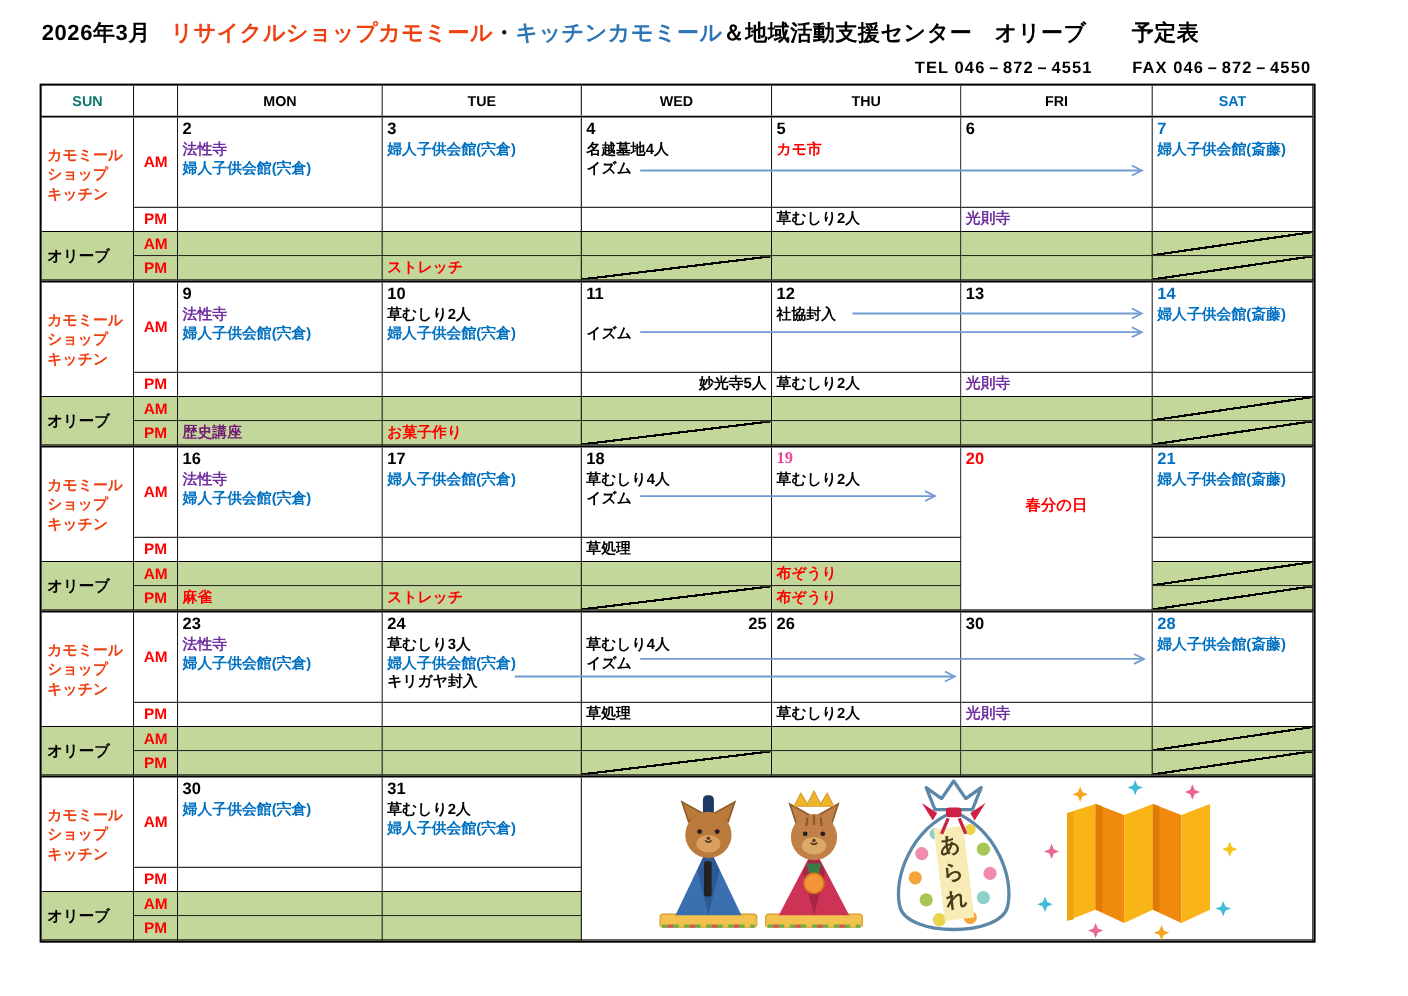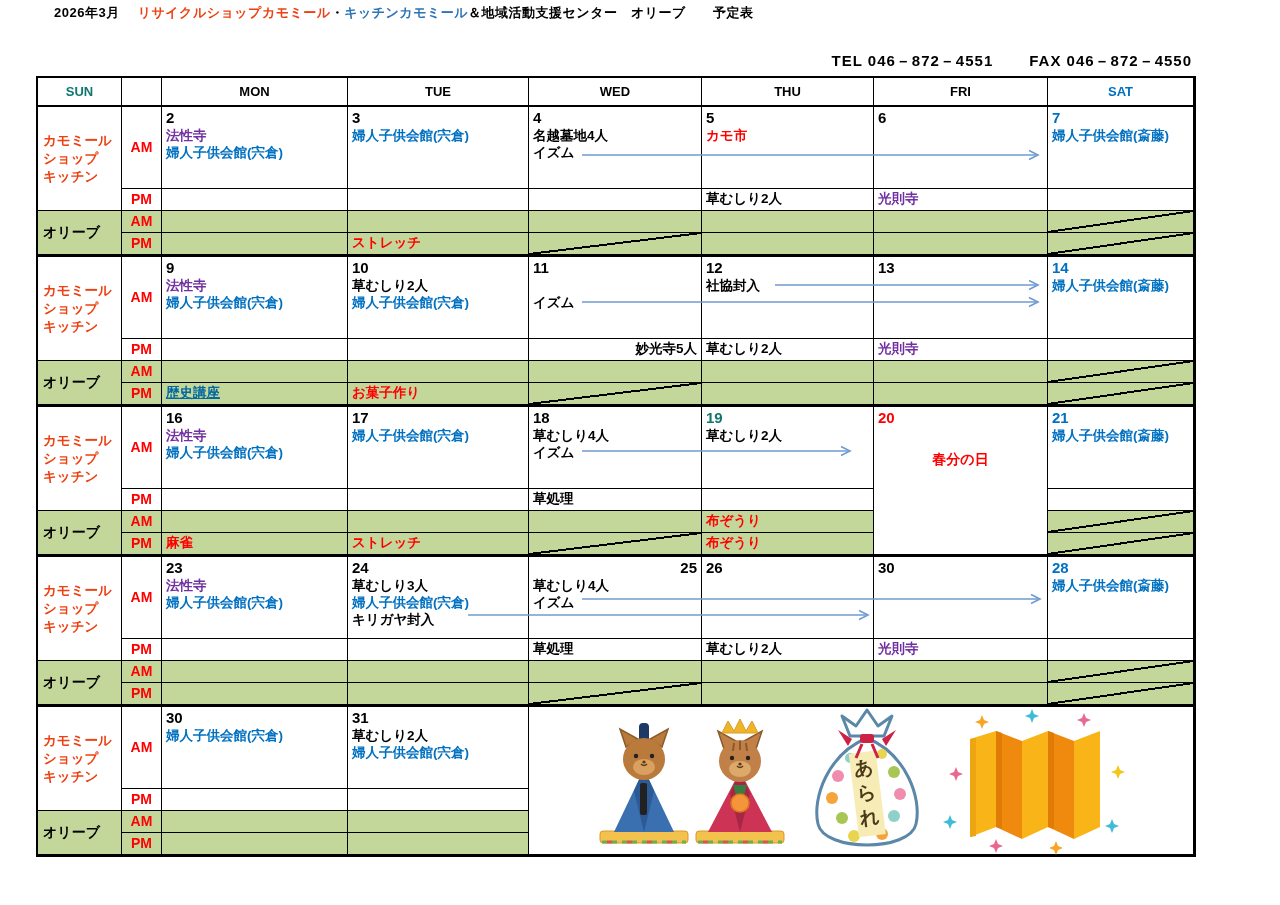--- a/index.html
+++ b/index.html
@@ -1,21 +1,21 @@
 <!DOCTYPE html>
 <html><head>
 <meta charset="utf-8">
 <style>
   html,body{margin:0;padding:0;}
   body{
     width:1280px;height:905px;background:#ffffff;position:relative;overflow:hidden;
     font-family:"Liberation Sans","DejaVu Sans",sans-serif;font-weight:bold;color:#000;
   }
   
-  .title{position:absolute;left:38px;top:4px;font-size:13px;letter-spacing:.5px;white-space:nowrap;margin-left:16px;}
+  .title{position:absolute;left:38px;top:16px;font-size:20px;letter-spacing:.5px;white-space:nowrap;}
   .t-orange{color:#ee4111;}
   .t-blue{color:#2e75b6;}
   .contact{position:absolute;top:52px;right:88px;font-size:15px;letter-spacing:1px;white-space:nowrap;}
   .contact .gap{display:inline-block;width:36px;}
   
   #calendar{position:absolute;left:36px;top:76px;border:2px solid #000;background:#fff;}
   .grid{display:grid;grid-template-columns:84px 40px 186px 181px 173px 172px 174px 146px;}
   .week{grid-template-rows:82px 22px 22px 22px;border-top:2px solid #000;}
   .hc{height:27px;display:flex;align-items:center;justify-content:center;font-size:13px;
       border-right:1px solid #000;background:#fff;}
@@ -131,21 +131,21 @@
       <div class="c ampm green" style="grid-area: 3 / 2;">AM</div>
       <div class="c ampm green" style="grid-area: 4 / 2;">PM</div>
       <div class="c daycell" style="grid-area: 1 / 3;">
         <div class="date" style="color: rgb(0, 0, 0);">9</div>
         <div class="ev" style="color: rgb(112, 48, 160);">法性寺</div>
         <div class="ev" style="color: rgb(0, 112, 192);">婦人子供会館(宍倉)</div>
       </div>
       <div class="c pmcell" style="grid-area: 2 / 3;"></div>
       <div class="c pmcell green" style="grid-area: 3 / 3;"></div>
       <div class="c pmcell green" style="grid-area: 4 / 3;">
-        <div class="ev" style="color: #0369a1; text-decoration: underline;">歴史講座</div>
+        <div class="ev" style="color: #701a75;">歴史講座</div>
       </div>
       <div class="c daycell" style="grid-area: 1 / 4;">
         <div class="date" style="color: rgb(0, 0, 0);">10</div>
         <div class="ev" style="color: rgb(0, 0, 0);">草むしり2人</div>
         <div class="ev" style="color: rgb(0, 112, 192);">婦人子供会館(宍倉)</div>
       </div>
       <div class="c pmcell" style="grid-area: 2 / 4;"></div>
       <div class="c pmcell green" style="grid-area: 3 / 4;"></div>
       <div class="c pmcell green" style="grid-area: 4 / 4;">
         <div class="ev" style="color: rgb(255, 0, 0);">お菓子作り</div>
@@ -219,21 +219,21 @@
         <div class="date" style="color: rgb(0, 0, 0);">18</div>
         <div class="ev" style="color: rgb(0, 0, 0);">草むしり4人</div>
         <div class="ev" style="color: rgb(0, 0, 0);">イズム</div>
       </div>
       <div class="c pmcell" style="grid-area: 2 / 5;">
         <div class="ev" style="color: rgb(0, 0, 0);">草処理</div>
       </div>
       <div class="c pmcell green" style="grid-area: 3 / 5;"></div>
       <div class="c pmcell green diag" style="grid-area: 4 / 5;"></div>
       <div class="c daycell" style="grid-area: 1 / 6;">
-        <div class="date" style="color: #0f766e;">19</div>
+        <div class="date" style="color: #ec4899; font-family: Liberation Serif, serif;">19</div>
         <div class="ev" style="color: rgb(0, 0, 0);">草むしり2人</div>
       </div>
       <div class="c pmcell" style="grid-area: 2 / 6;"></div>
       <div class="c pmcell green" style="grid-area: 3 / 6;">
         <div class="ev" style="color: rgb(255, 0, 0);">布ぞうり</div>
       </div>
       <div class="c pmcell green" style="grid-area: 4 / 6;">
         <div class="ev" style="color: rgb(255, 0, 0);">布ぞうり</div>
       </div>
       <div class="c daycell" style="grid-area: 1 / 7 / span 4;">

